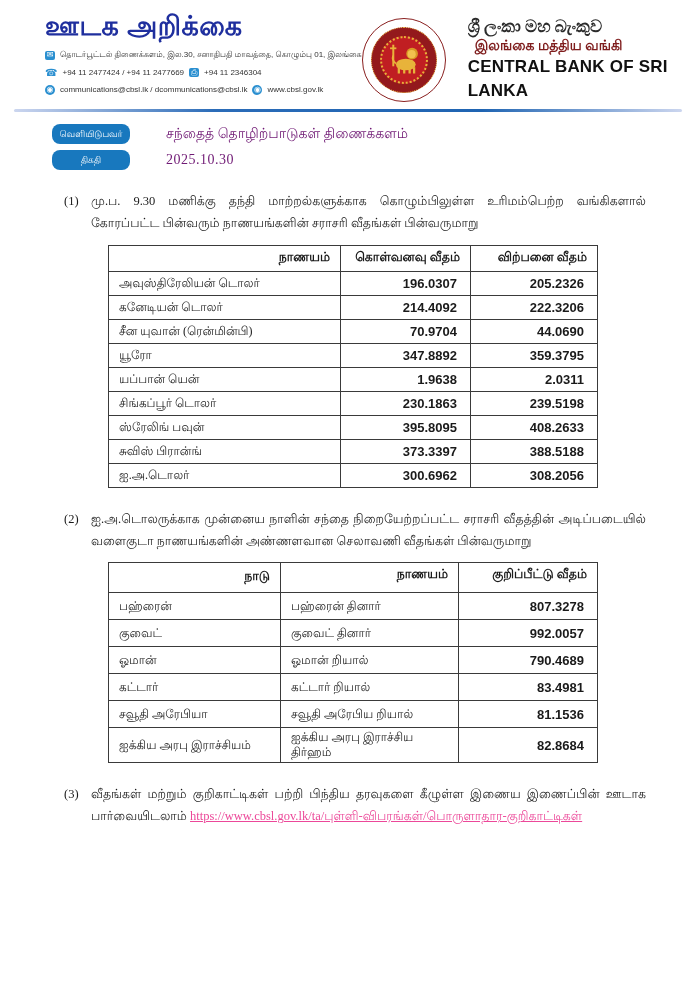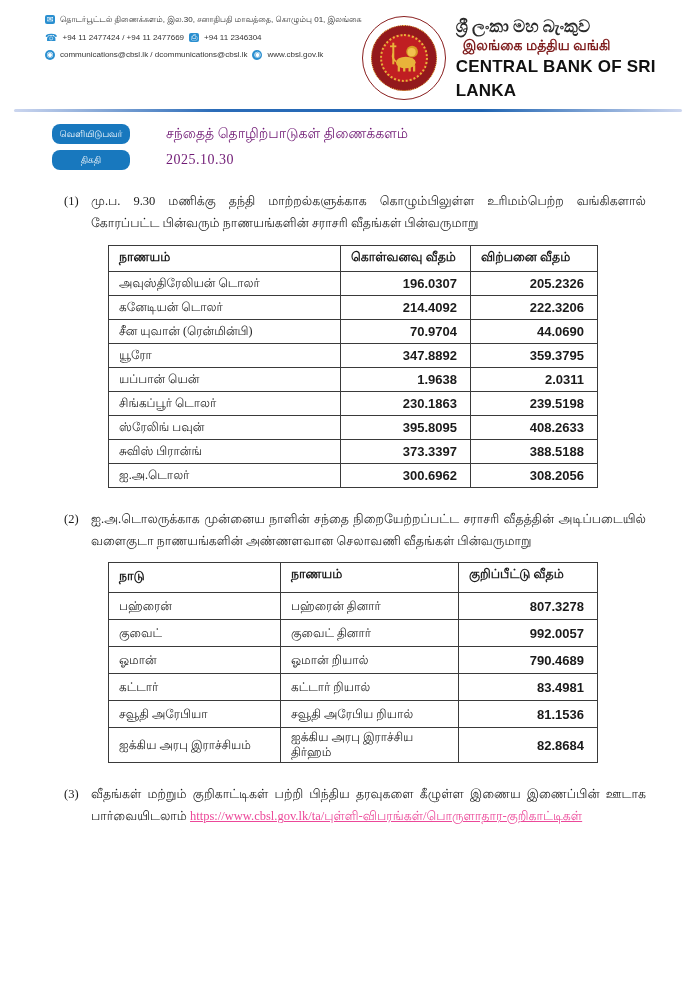--- a/index.html
+++ b/index.html
@@ -25,21 +25,21 @@
     font-family:"Liberation Sans", sans-serif;
   }
   .cicon {
     display:inline-flex; align-items:center; justify-content:center;
     width:10px; height:9px; font-size:8px; color:#fff;
     background:#2a8fd0; border-radius:2px; flex:none;
   }
   .cicon.round { border-radius:50%; width:10px; height:10px; }
   .cicon.bare { background:transparent; color:#2a8fd0; font-size:10px; width:auto; height:auto; }
 
-  .hdr-right { display:flex; gap:10px; padding-top:4px; }
+  .hdr-right { display:flex; align-items:center; gap:22px; padding-top:4px; }
   .logo { width:84px; height:84px; border-radius:50%; background:#fff;
     border:1px solid #8a2020; position:relative; flex:none; }
   .logo .band { position:absolute; inset:8px; border-radius:50%;
     background:#93191c; border:1px dotted #e8b33a; }
   .logo .core { position:absolute; inset:17px; border-radius:50%;
     background:#c01e22; border:2px dotted #e8b33a;
     display:flex; align-items:center; justify-content:center; }
   .bank-names { text-align:left; }
   .bank-sinhala { font-size:17px; font-weight:700; color:#2b2b2b; line-height:1.25; }
   .bank-tamil  { font-size:14px; font-weight:700; color:#7f1d1d; line-height:1.3;margin-left:7px; }
@@ -63,38 +63,39 @@
   
   .para { display:flex; margin:20px 50px 0 64px; font-size:12.5px; line-height:1.78; }
   .pnum { width:27px; flex:none; }
   .ptext { flex:1; text-align:justify; }
   .link { color:#ec4899; text-decoration:underline; word-break:break-all; }
 
   
   table { border-collapse:collapse; margin:10px 0 0 108px; width:489px;
     font-size:12px; table-layout:fixed; }
   th, td { border:1px solid #3a3a3a; padding:2px 10px; }
-  th { font-weight:600; text-align:left; font-size:12.5px; height:26px; }
+  th { font-weight:600; text-align:right; font-size:12.5px; height:26px; }
   td { height:24px; }
   td.c-name { text-align:left; }
   td.c-num  { text-align:right; font-family:"Liberation Sans", sans-serif;
     font-size:13px; padding-right:13px;font-weight:bold; }
   #table1 col.c1 { width:232px; } #table1 col.c2 { width:130px; } #table1 col.c3 { width:127px; }
   #table2 col.c1 { width:172px; } #table2 col.c2 { width:178px; } #table2 col.c3 { width:139px; }
   #table2 td { height:27px; }
   #table2 th { height:30px; vertical-align:top; padding-top:4px; }
   #table2 th.vmid { vertical-align:middle; padding-top:0; }
 </style>
 </head>
 <body>
 
 <div class="page">
 
   <div class="header">
     <div class="hdr-left">
+      <div class="masthead">ஊடக அறிக்கை</div>
       <div class="contact-line">
         <span class="cicon">✉</span>
         <span>தொடர்பூட்டல் திணைக்களம், இல.30, சனாதிபதி மாவத்தை, கொழும்பு 01, இலங்கை</span>
       </div>
       <div class="contact-line">
         <span class="cicon bare">☎</span>
         <span>+94 11 2477424 / +94 11 2477669</span>
         <span class="cicon">⎙</span>
         <span>+94 11 2346304</span>
       </div>

